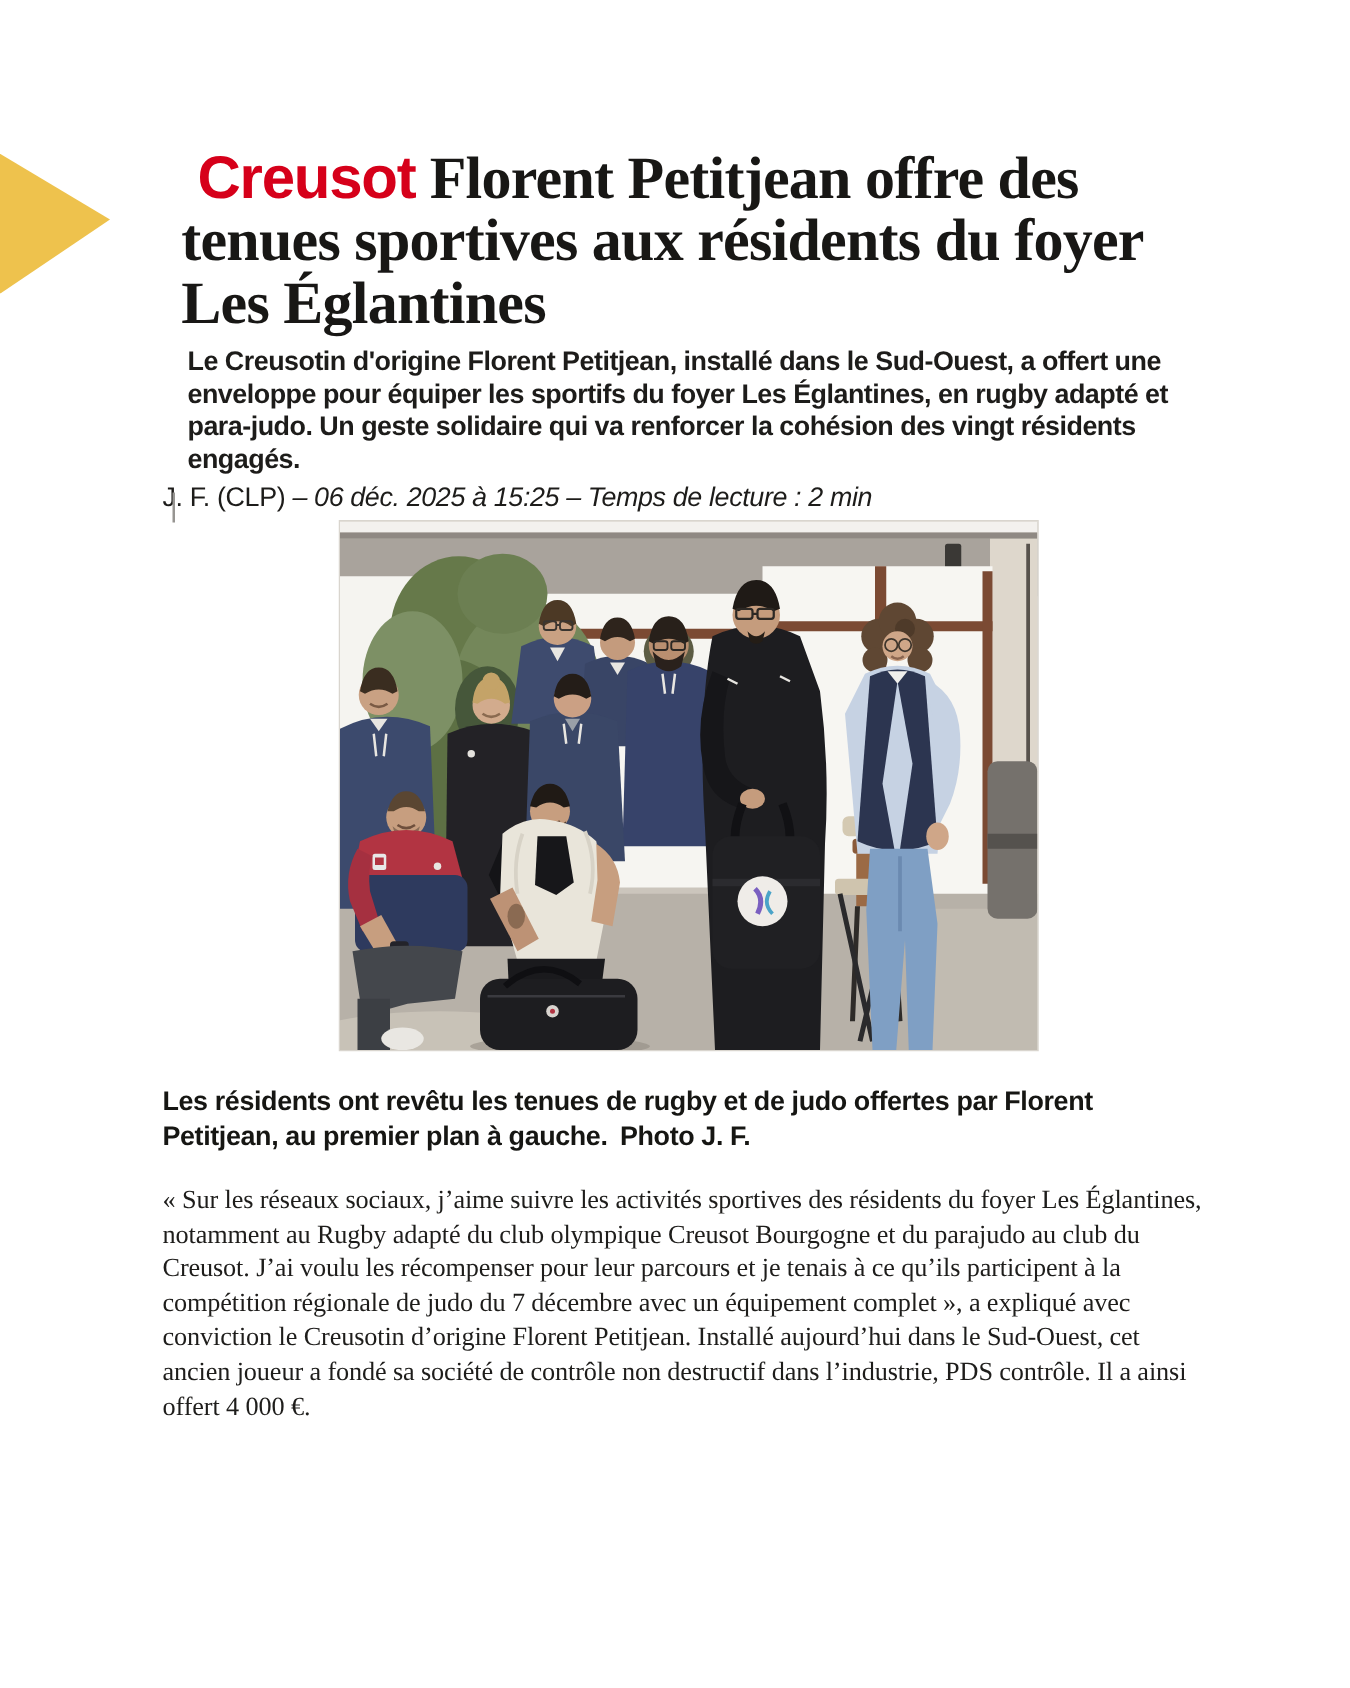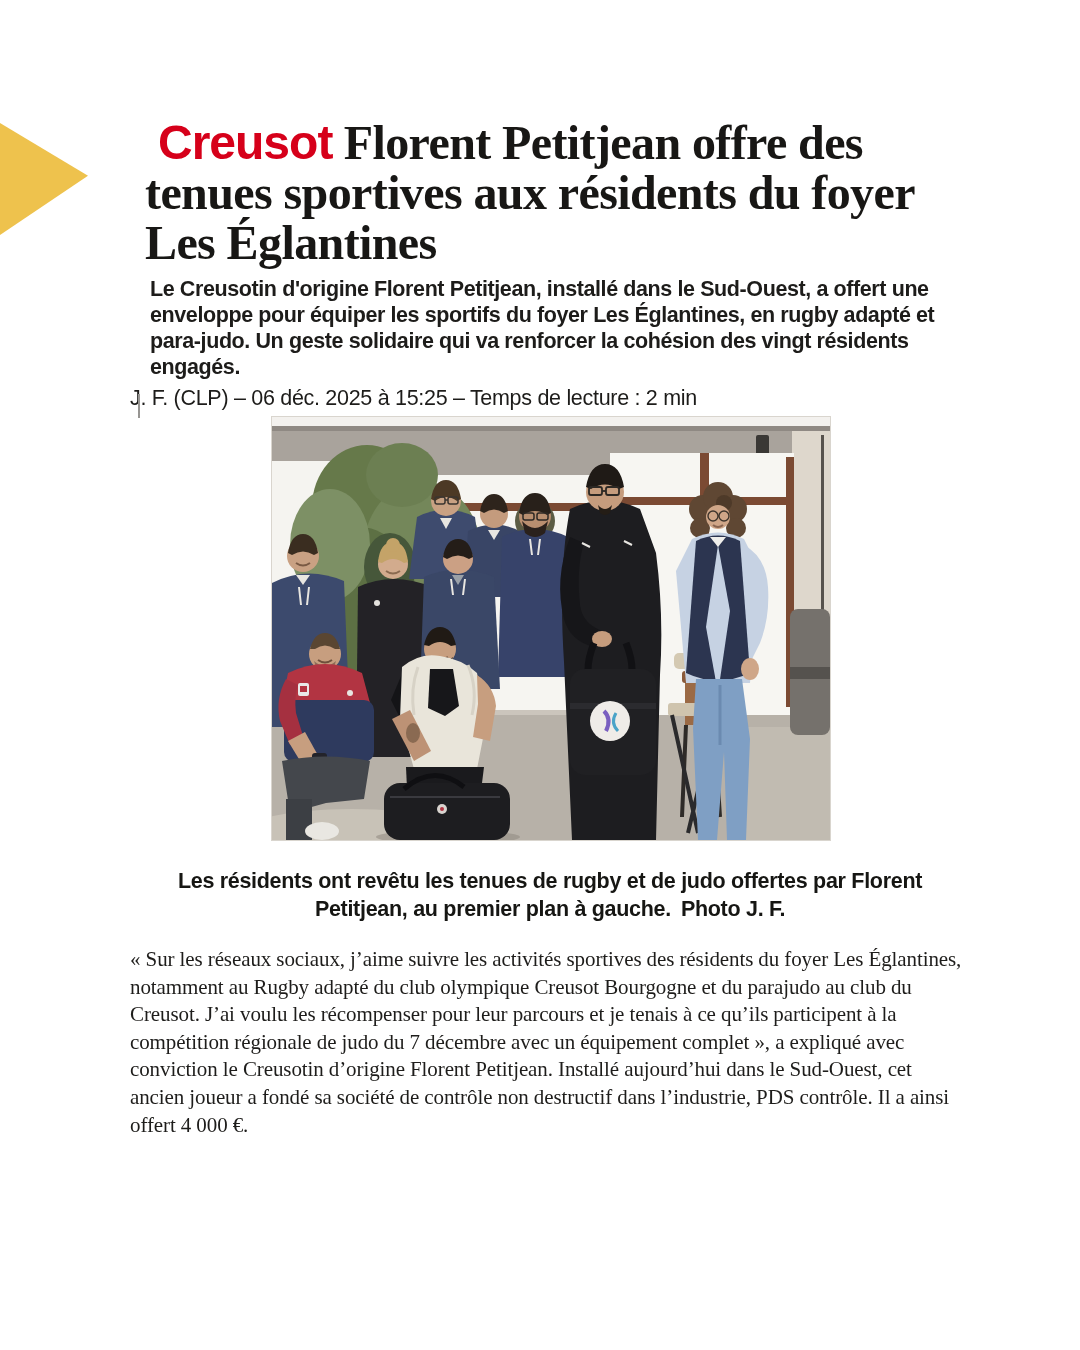--- a/index.html
+++ b/index.html
@@ -33,36 +33,36 @@
     font-weight:700;font-size:21.5px;line-height:26px;
     letter-spacing:-0.4px;color:#1d1c1a;margin-left:20px;
   }
 
   
   .byline{
     left:130px;top:363px;width:830px;
     font-size:21.5px;line-height:26px;letter-spacing:-0.3px;color:#1d1c1a;
   }
   .byline .author{font-weight:400;}
-  .byline .meta{font-weight:500;}
+  .byline .meta{font-weight:500;font-style:italic;}
 
   .caret-line{left:138px;top:394px;width:2px;height:24px;background:#979592;}
 
   
   .photo{
     left:272px;top:417px;width:558px;height:423px;
     outline:1px solid #d9d5ce;background:#cbc5bc;
   }
   .photo svg{display:block;}
 
   
   .caption{
     left:130px;top:845px;width:840px;
     font-weight:700;font-size:21.5px;line-height:28px;
-    letter-spacing:-0.3px;color:#161613;text-align:center;
+    letter-spacing:-0.3px;color:#161613;
   }
   .caption .credit{margin-left:10px;}
 
   
   .bodycopy{
     left:130px;top:925px;width:838px;
     font-family:"Liberation Serif","DejaVu Serif",serif;
     font-weight:400;font-size:21px;line-height:27.6px;color:#1e1d1b;
     letter-spacing:-0.1px;
   }

